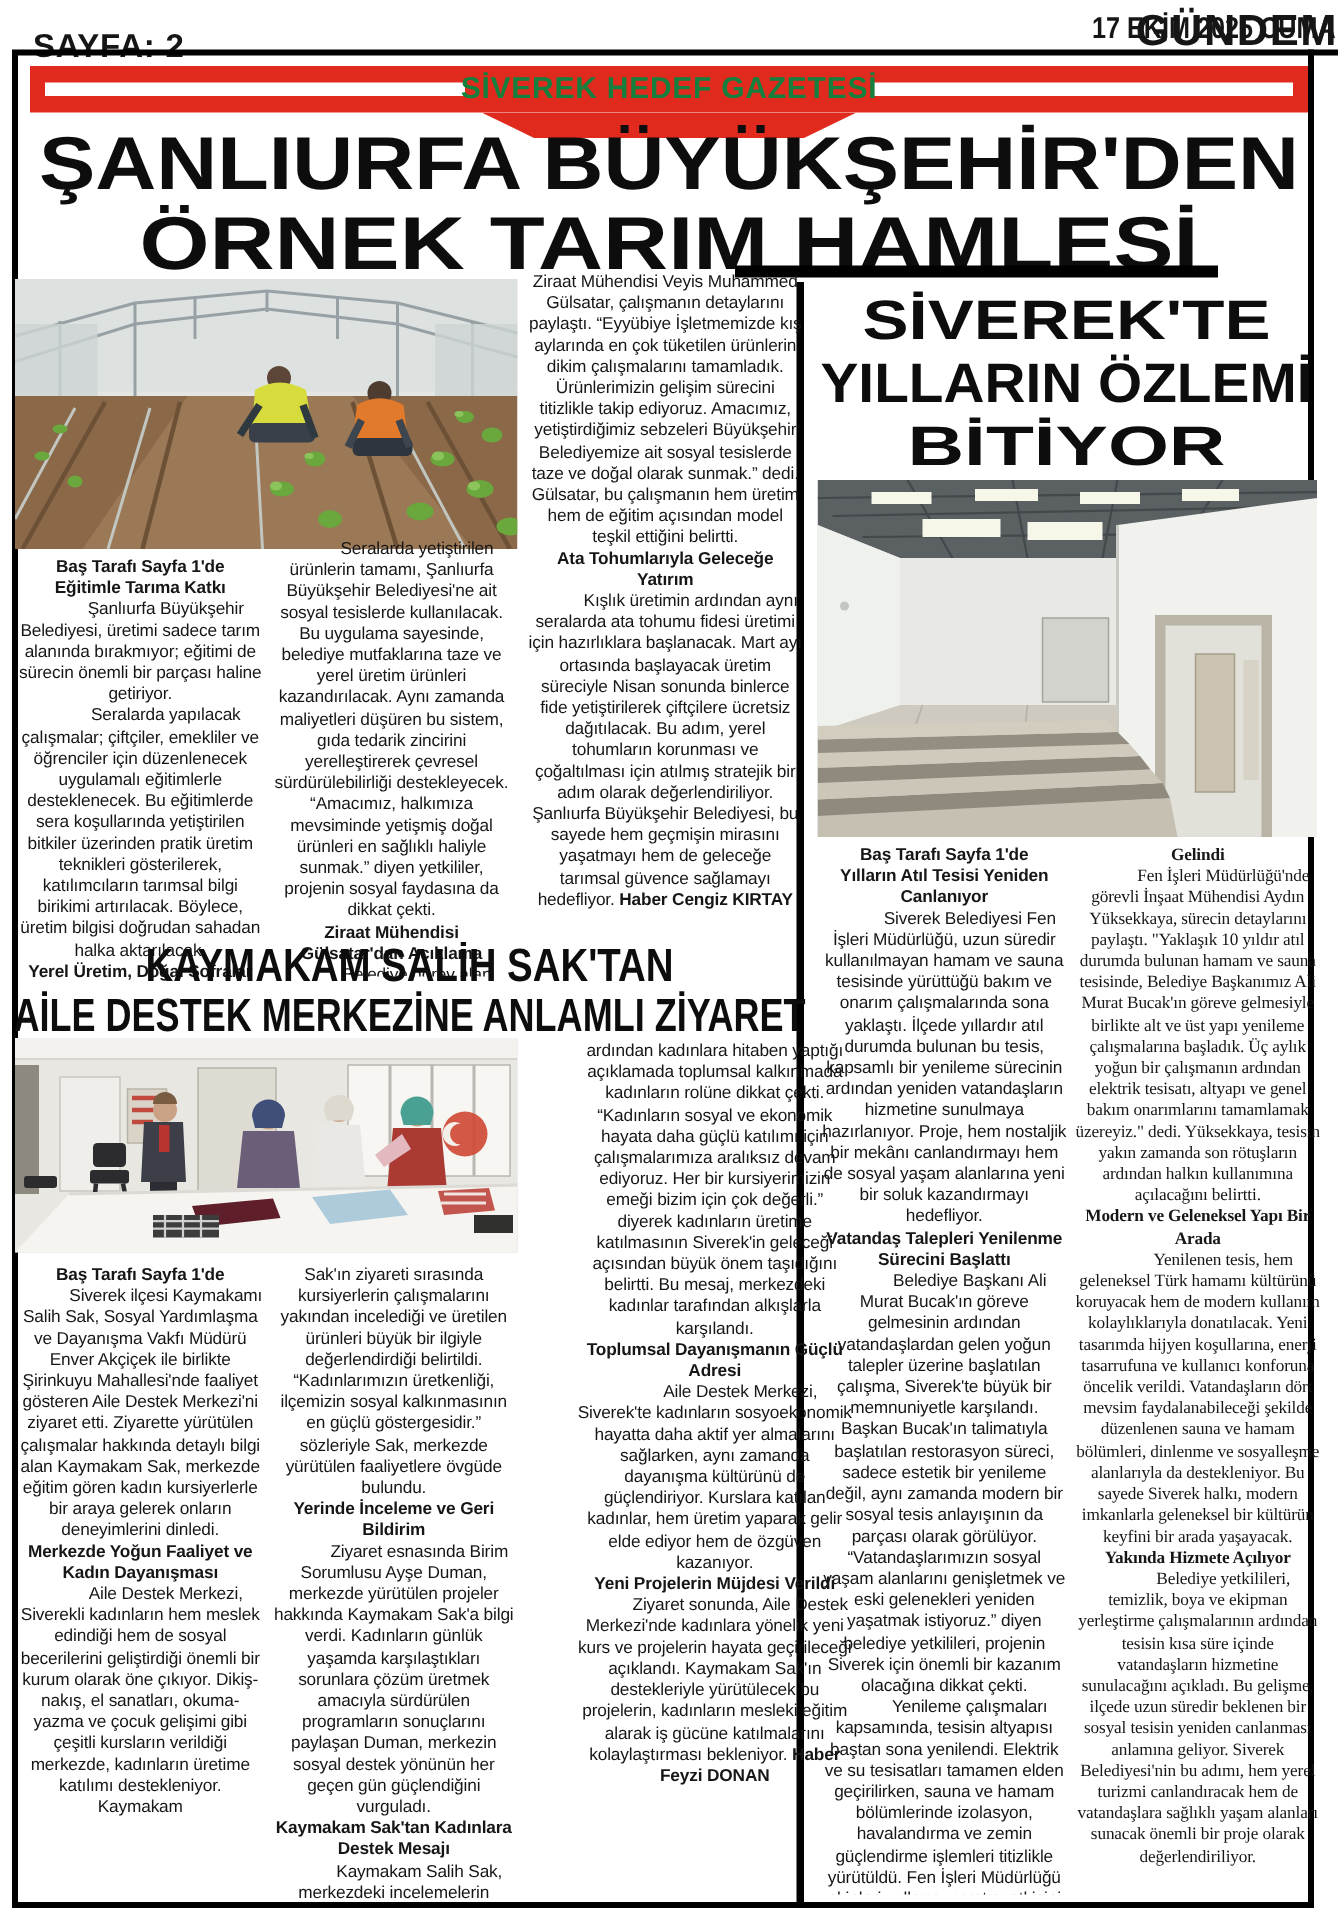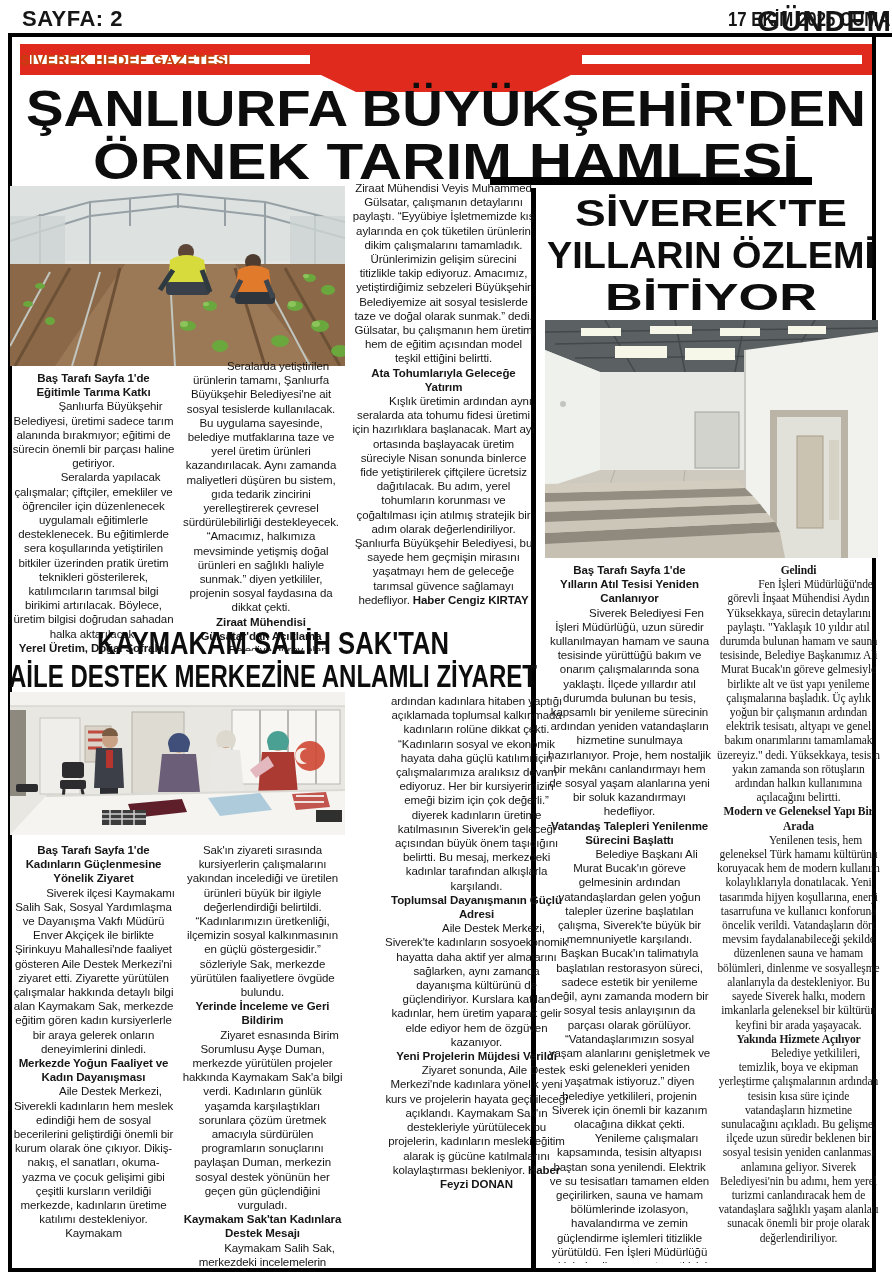--- a/index.html
+++ b/index.html
@@ -1,32 +1,32 @@
 <!DOCTYPE html>
 <html><head>
 <meta charset="utf-8">
 <style>
   html,body{margin:0;padding:0;background:#ffffff;}
   .page{position:relative;width:892px;height:1280px;background:#fff;overflow:hidden;
         font-family:"Liberation Sans",sans-serif;color:#161616;}
   
-  .pagenum{position:absolute;left:22px;top:6px;font-size:22px;font-weight:bold;letter-spacing:.5px;}
+  .pagenum{position:absolute;left:22px;top:18px;font-size:22px;font-weight:bold;letter-spacing:.5px;}
   .section{position:absolute;left:0;top:5px;width:100%;text-align:right;font-size:29px;font-weight:bold;letter-spacing:1px;}
   .date{position:absolute;right:2px;top:8px;font-size:20px;font-weight:bold;transform:scaleX(.84);transform-origin:right center;white-space:nowrap;}
   
   .frame{position:absolute;left:8px;top:33px;width:868px;height:1239px;border:4px solid #000;box-sizing:border-box;}
   .topline-ext{position:absolute;left:872px;top:33px;width:20px;height:4px;background:#000;}
   
   .banner{position:absolute;left:20px;top:44px;width:852px;height:31px;}
   .banner .bar{position:absolute;inset:0;background:#e02a1e;}
   .banner .stripe{position:absolute;top:11px;height:9px;background:#fff;}
   .banner .stripe.l{left:10px;width:280px;}
   .banner .stripe.r{right:10px;width:280px;}
-  .banner .txt{position:absolute;left:0;top:0;width:100%;height:31px;line-height:31px;text-align:left;
-               color:#c2410c;font-size:15px;font-weight:bold;letter-spacing:.5px;white-space:nowrap;}
+  .banner .txt{position:absolute;left:0;top:0;width:100%;height:31px;line-height:31px;text-align:center;
+               color:#15803d;font-size:20px;font-weight:bold;letter-spacing:.5px;white-space:nowrap;}
   .banner .tail{position:absolute;left:50%;top:31px;transform:translateX(-50%);width:250px;height:17px;
                 background:#e02a1e;clip-path:polygon(0 0,100% 0,86% 100%,14% 100%);}
   
   .hl{position:absolute;}
   .hl text{font-family:"Liberation Sans",sans-serif;font-weight:bold;fill:#0d0d0d;}
   .hbar{position:absolute;left:490px;top:177px;width:322px;height:8px;background:#000;}
   .vdivider{position:absolute;left:531px;top:188px;width:5px;height:1081px;background:#000;}
   
   .photo{position:absolute;overflow:hidden;background:#ddd;}
   .photo svg{display:block;}
@@ -301,21 +301,20 @@
 
   <div class="col" style="left:372px;top:694px;width:183px;height:572px;margin-left:13px;">
       <p><span>ardından kadınlara hitaben yaptığı açıklamada toplumsal kalkınmada kadınların rolüne dikkat çekti. “Kadınların sosyal ve ekonomik hayata daha güçlü katılımı için çalışmalarımıza aralıksız devam ediyoruz. Her bir kursiyerimizin emeği bizim için çok değerli.” diyerek kadınların üretime katılmasının Siverek'in geleceği açısından büyük önem taşıdığını belirtti. Bu mesaj, merkezdeki kadınlar tarafından alkışlarla karşılandı.</span></p>
       <p class="sub"><span class="bold">Toplumsal Dayanışmanın Güçlü Adresi</span></p>
       <p class="ind"><span>Aile Destek Merkezi, Siverek'te kadınların sosyoekonomik hayatta daha aktif yer almalarını sağlarken, aynı zamanda dayanışma kültürünü de güçlendiriyor. Kurslara katılan kadınlar, hem üretim yaparak gelir elde ediyor hem de özgüven kazanıyor.</span></p>
       <p class="sub"><span class="bold">Yeni Projelerin Müjdesi Verildi</span></p>
       <p class="ind"><span>Ziyaret sonunda, Aile Destek Merkezi'nde kadınlara yönelik yeni kurs ve projelerin hayata geçirileceği açıklandı. Kaymakam Sak'ın destekleriyle yürütülecek bu projelerin, kadınların mesleki eğitim alarak iş gücüne katılmalarını kolaylaştırması bekleniyor. </span><span class="bold">Haber Feyzi DONAN</span></p>
     </div>
   <div class="col" style="left:12px;top:843px;width:163px;height:423px;">
       <p class="sub"><span class="bold">Baş Tarafı Sayfa 1'de</span></p>
-      <p class="sub"><span class="bold">Kadınların Güçlenmesine Yönelik Ziyaret</span></p>
       <p class="ind"><span>Siverek ilçesi Kaymakamı Salih Sak, Sosyal Yardımlaşma ve Dayanışma Vakfı Müdürü Enver Akçiçek ile birlikte Şirinkuyu Mahallesi'nde faaliyet gösteren Aile Destek Merkezi'ni ziyaret etti. Ziyarette yürütülen çalışmalar hakkında detaylı bilgi alan Kaymakam Sak, merkezde eğitim gören kadın kursiyerlerle bir araya gelerek onların deneyimlerini dinledi.</span></p>
       <p class="sub"><span class="bold">Merkezde Yoğun Faaliyet ve Kadın Dayanışması</span></p>
       <p class="ind"><span>Aile Destek Merkezi, Siverekli kadınların hem meslek edindiği hem de sosyal becerilerini geliştirdiği önemli bir kurum olarak öne çıkıyor. Dikiş-nakış, el sanatları, okuma-yazma ve çocuk gelişimi gibi çeşitli kursların verildiği merkezde, kadınların üretime katılımı destekleniyor. Kaymakam</span></p>
     </div>
   <div class="col" style="left:181px;top:843px;width:163px;height:423px;">
       <p><span>Sak'ın ziyareti sırasında kursiyerlerin çalışmalarını yakından incelediği ve üretilen ürünleri büyük bir ilgiyle değerlendirdiği belirtildi. “Kadınlarımızın üretkenliği, ilçemizin sosyal kalkınmasının en güçlü göstergesidir.” sözleriyle Sak, merkezde yürütülen faaliyetlere övgüde bulundu.</span></p>
       <p class="sub"><span class="bold">Yerinde İnceleme ve Geri Bildirim</span></p>
       <p class="ind"><span>Ziyaret esnasında Birim Sorumlusu Ayşe Duman, merkezde yürütülen projeler hakkında Kaymakam Sak'a bilgi verdi. Kadınların günlük yaşamda karşılaştıkları sorunlara çözüm üretmek amacıyla sürdürülen programların sonuçlarını paylaşan Duman, merkezin sosyal destek yönünün her geçen gün güçlendiğini vurguladı.</span></p>
       <p class="sub"><span class="bold">Kaymakam Sak'tan Kadınlara Destek Mesajı</span></p>
       <p class="ind"><span>Kaymakam Salih Sak, merkezdeki incelemelerin</span></p>

